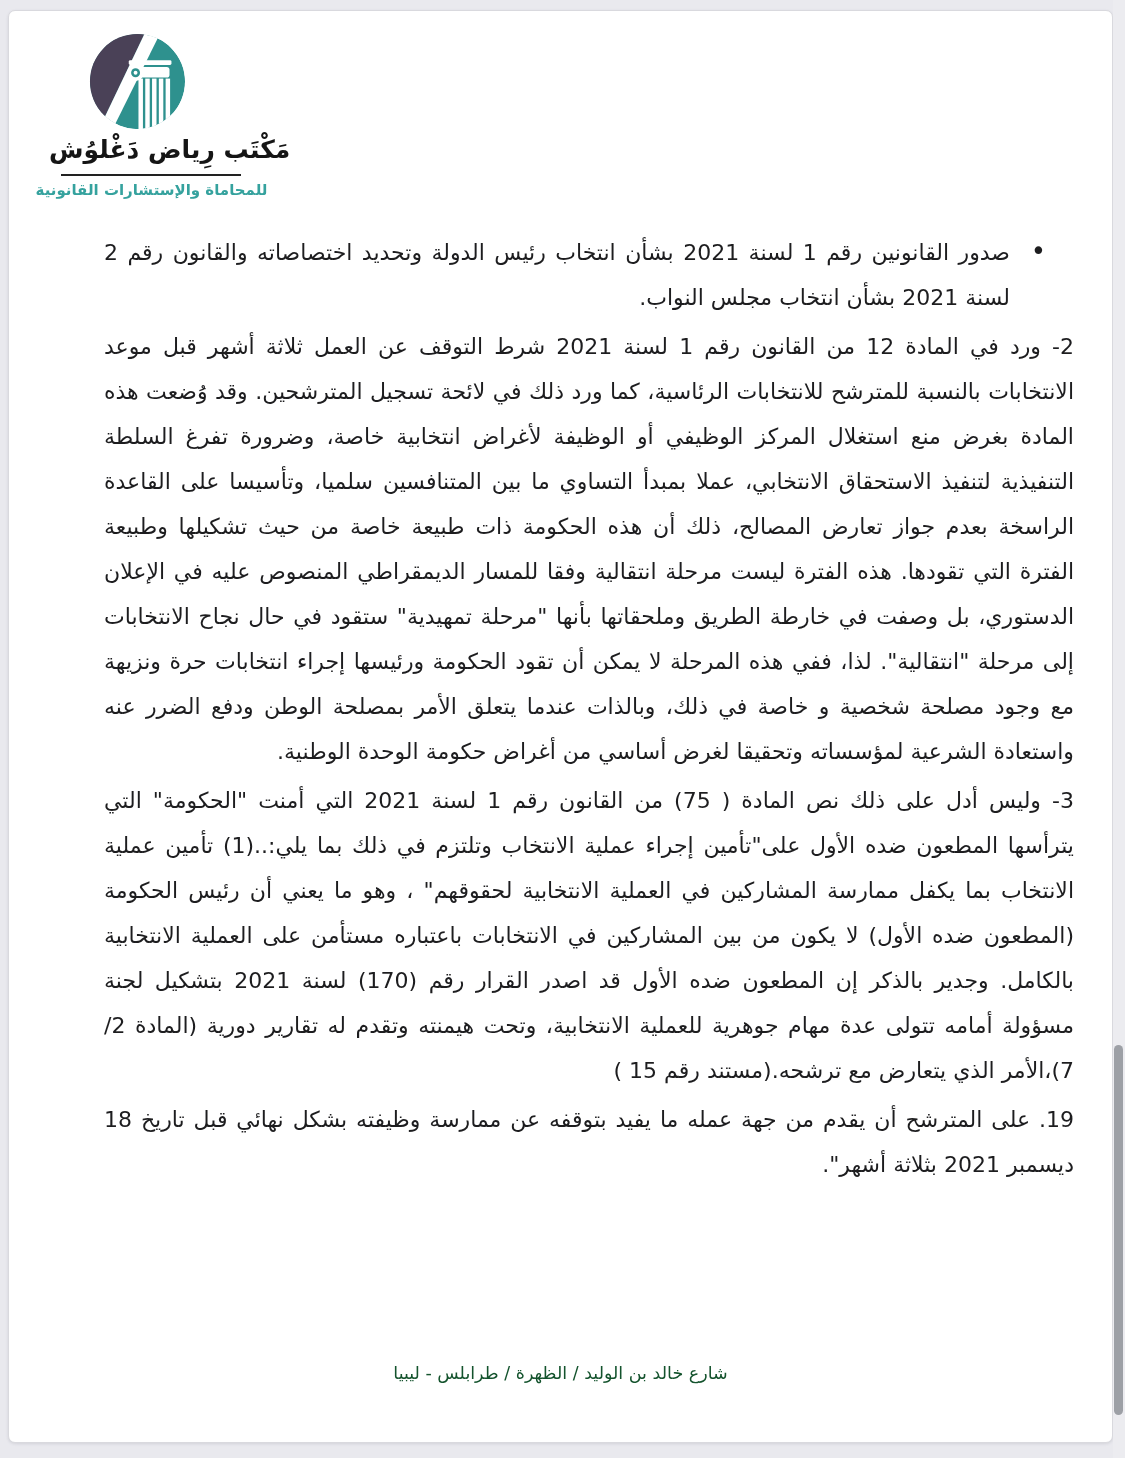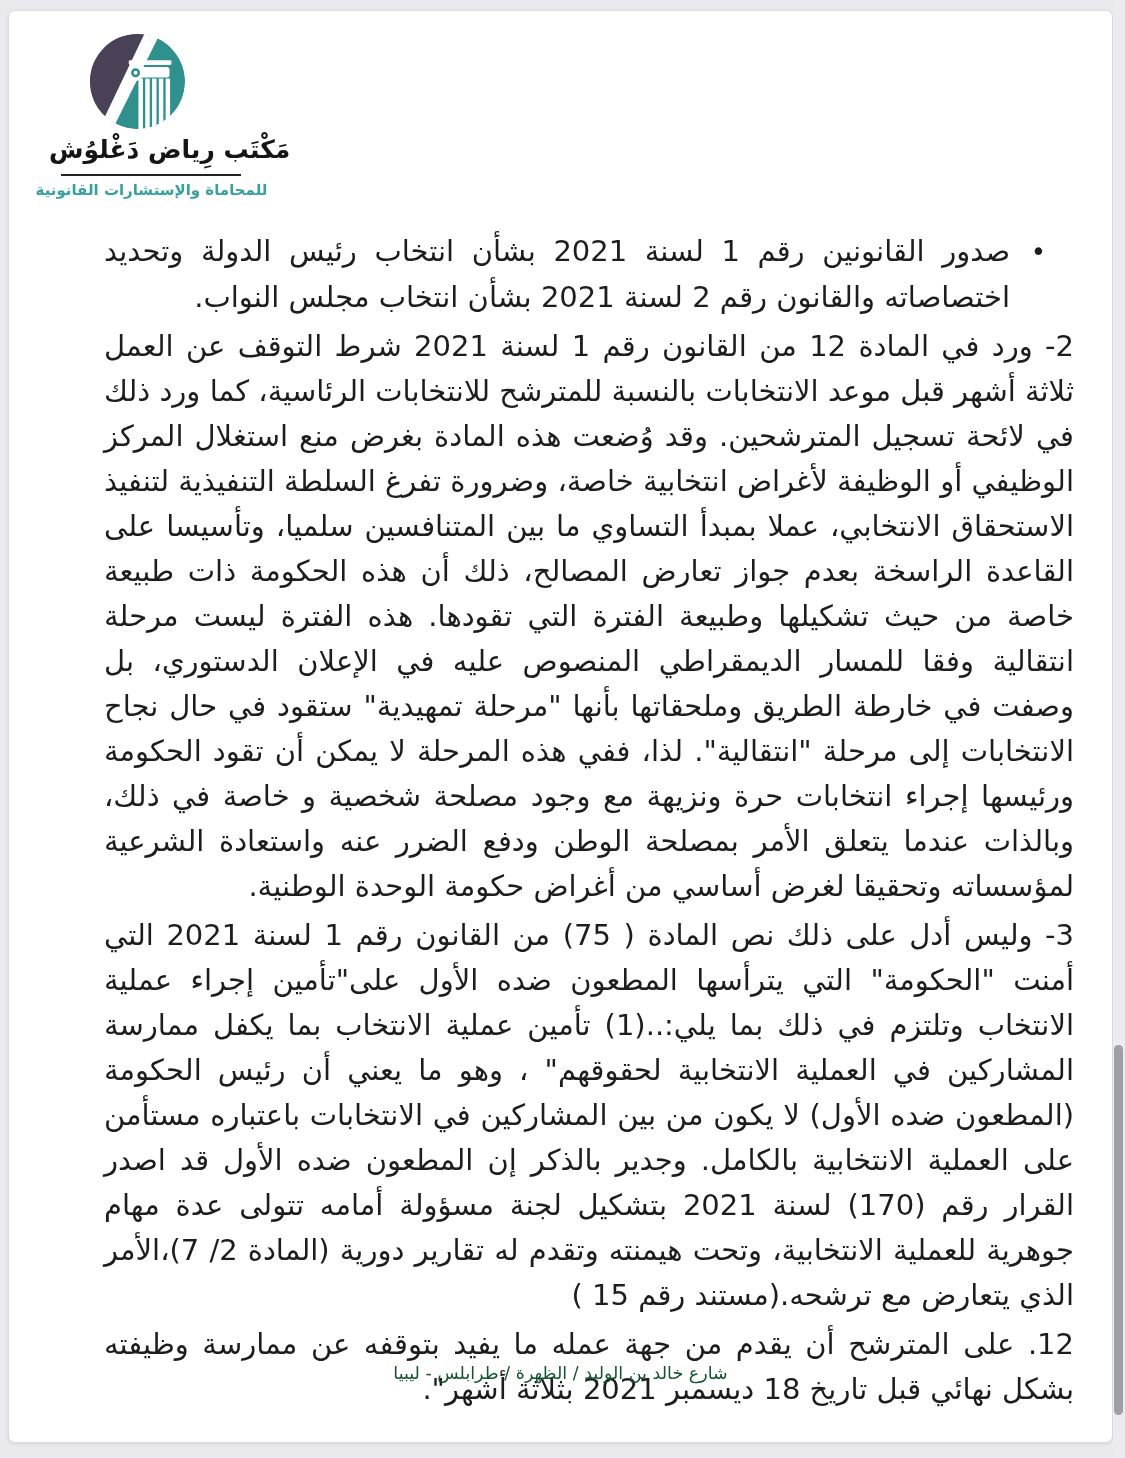--- a/index.html
+++ b/index.html
@@ -53,21 +53,21 @@
     color: var(--tagline-teal);
     white-space: nowrap;
   }
 
   
   .content {
     position: absolute;
     top: 218px; right: 38px; left: 95px;
     direction: rtl;
     color: var(--text-color);
-    font-size: 29px;
+    font-size: 22px;
     line-height: 45px;
     text-align: justify;
   }
   ul.bullet-list { list-style: none; margin: 0 28px 0 0; }
   ul.bullet-list li {
     padding-right: 36px;
     text-indent: -36px;
   }
   ul.bullet-list li::before {
     content: "\2022";
@@ -143,21 +143,21 @@
     <div class="content">
       <ul class="bullet-list">
         <li>صدور القانونين رقم 1 لسنة 2021 بشأن انتخاب رئيس الدولة وتحديد اختصاصاته  والقانون رقم 2 لسنة 2021 بشأن انتخاب مجلس النواب.</li>
       </ul>
 
       <p class="para"><span class="pnum">2-</span> <span>ورد في المادة 12 من القانون رقم 1 لسنة 2021 شرط التوقف عن العمل ثلاثة أشهر قبل موعد الانتخابات بالنسبة للمترشح للانتخابات الرئاسية، كما ورد ذلك في لائحة تسجيل المترشحين. وقد وُضعت هذه المادة بغرض منع استغلال المركز الوظيفي أو الوظيفة لأغراض انتخابية خاصة، وضرورة تفرغ السلطة التنفيذية لتنفيذ الاستحقاق الانتخابي، عملا بمبدأ التساوي ما بين المتنافسين سلميا، وتأسيسا على القاعدة الراسخة بعدم جواز تعارض المصالح، ذلك أن هذه الحكومة ذات طبيعة خاصة من حيث تشكيلها وطبيعة الفترة التي تقودها. هذه الفترة ليست مرحلة انتقالية وفقا للمسار الديمقراطي المنصوص عليه في الإعلان الدستوري، بل وصفت في خارطة الطريق وملحقاتها بأنها "مرحلة تمهيدية" ستقود في حال نجاح الانتخابات إلى مرحلة "انتقالية". لذا، ففي هذه المرحلة لا يمكن أن تقود الحكومة ورئيسها إجراء انتخابات حرة ونزيهة مع وجود مصلحة  شخصية و خاصة في ذلك، وبالذات عندما يتعلق الأمر بمصلحة الوطن ودفع الضرر عنه واستعادة الشرعية لمؤسساته وتحقيقا لغرض أساسي من أغراض حكومة الوحدة الوطنية.</span></p>
 
       <p class="para"><span class="pnum">3-</span> <span>وليس أدل على ذلك نص المادة ( 75) من القانون رقم 1 لسنة 2021 التي أمنت "الحكومة" التي يترأسها المطعون ضده الأول على"تأمين إجراء عملية الانتخاب وتلتزم في ذلك بما يلي:..(1) تأمين عملية الانتخاب بما يكفل ممارسة المشاركين في العملية الانتخابية لحقوقهم" ، وهو ما يعني أن رئيس الحكومة (المطعون ضده الأول) لا يكون من بين المشاركين في الانتخابات باعتباره مستأمن على العملية الانتخابية بالكامل. وجدير بالذكر إن المطعون ضده الأول قد اصدر القرار رقم (170) لسنة 2021 بتشكيل لجنة مسؤولة أمامه تتولى عدة مهام جوهرية للعملية الانتخابية، وتحت هيمنته وتقدم له تقارير دورية (المادة 2/ 7)،الأمر الذي يتعارض مع ترشحه.(مستند رقم  15 )</span></p>
 
 
-      <p class="para"><span class="pnum">12.</span> <span>على المترشح أن يقدم من جهة عمله ما يفيد بتوقفه عن ممارسة وظيفته بشكل نهائي قبل تاريخ 18 ديسمبر 2021 بثلاثة أشهر".</span></p>
+      <p class="para"><span class="pnum">19.</span> <span>على المترشح أن يقدم من جهة عمله ما يفيد بتوقفه عن ممارسة وظيفته بشكل نهائي قبل تاريخ 18 ديسمبر 2021 بثلاثة أشهر".</span></p>
     </div>
 
     <div class="footer-address">شارع خالد بن الوليد / الظهرة / طرابلس - ليبيا</div>
 
   </div>
 
   <div class="scrollbar-track">
     <div class="scrollbar-thumb"></div>
   </div>
 

